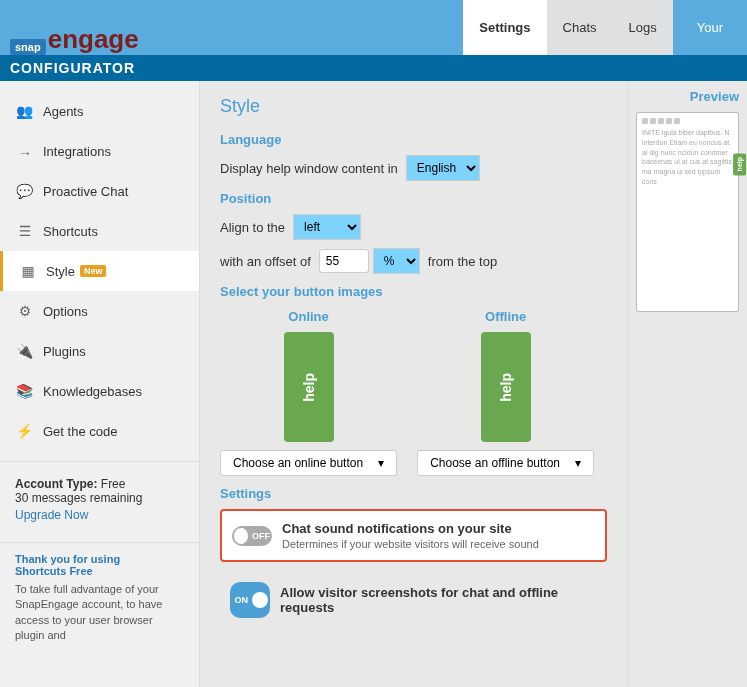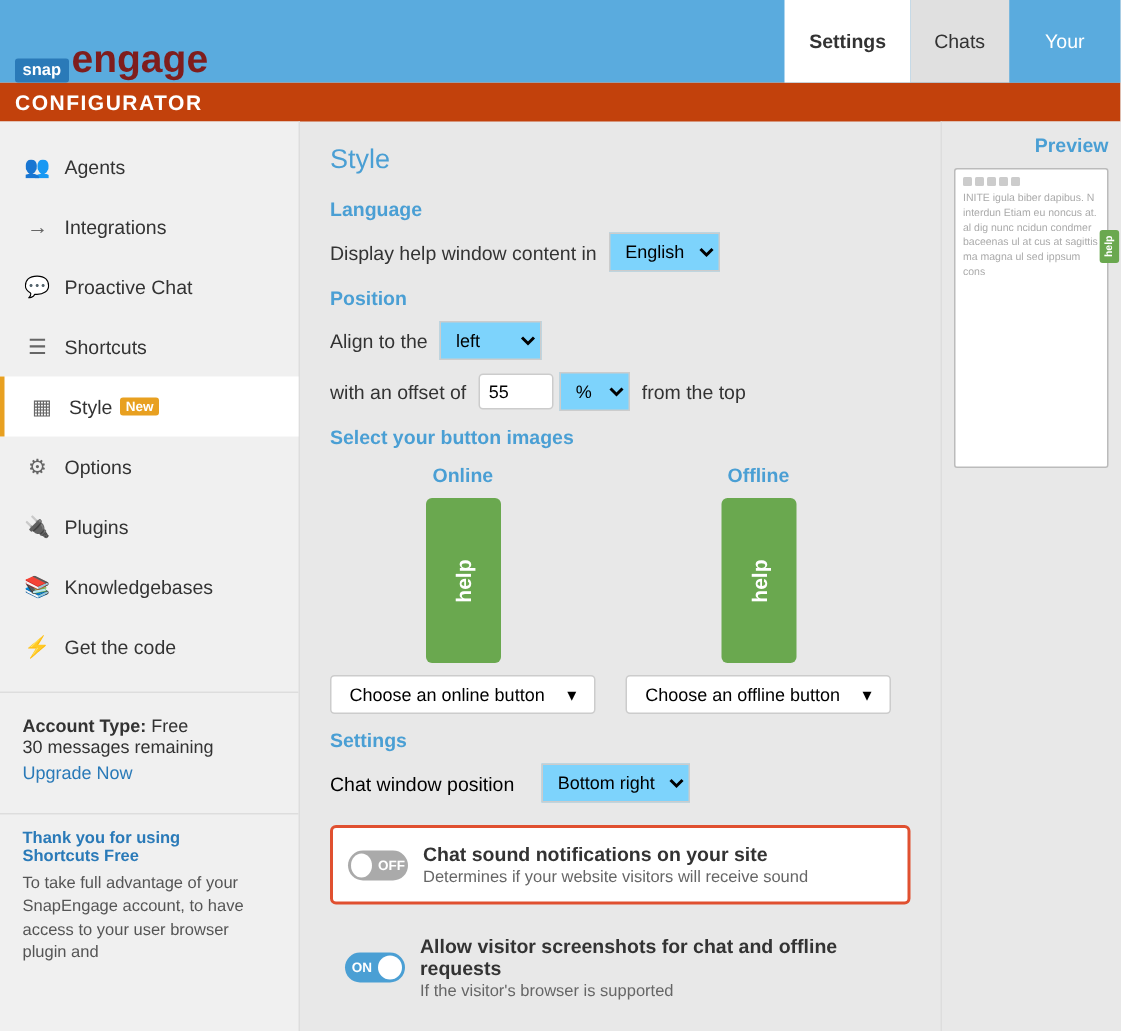--- a/index.html
+++ b/index.html
@@ -8,21 +8,21 @@
     
     .header { background: #5aabde; height: 55px; display: flex; align-items: flex-end; padding: 0 10px; position: relative; }
     .logo-snap { background: #2a7ab8; color: white; font-size: 11px; font-weight: bold; padding: 2px 5px; border-radius: 2px; }
     .logo-engage { color: #7f1d1d; font-size: 26px; font-weight: bold; margin-left: 2px; }
     .header-nav { position: absolute; right: 0; top: 0; display: flex; }
     .header-nav-btn { background: #e0e0e0; border: none; padding: 8px 16px; font-size: 13px; cursor: pointer; color: #333; height: 55px; }
     .header-nav-btn.active { background: white; color: #333; font-weight: bold; }
     .your-btn { background: #5aabde; color: white; padding: 8px 24px; height: 55px; border: none; font-size: 13px; }
 
     
-    .configurator-bar { background: #c2410c; padding: 5px 10px; color: white; font-size: 14px; font-weight: bold; letter-spacing: 1px; }
+    .configurator-bar { background: #0369a1; padding: 5px 10px; color: white; font-size: 14px; font-weight: bold; letter-spacing: 1px; }
 
     
     .layout { display: flex; min-height: 620px; }
 
     
     .sidebar { width: 200px; background: #f0f0f0; border-right: 1px solid #ddd; padding: 10px 0; flex-shrink: 0; }
     .sidebar-item { display: flex; align-items: center; padding: 10px 15px; cursor: pointer; color: #333; font-size: 13px; }
     .sidebar-item.active { background: #fff; border-left: 3px solid #e8a020; }
     .sidebar-icon { width: 20px; height: 20px; margin-right: 8px; display: flex; align-items: center; justify-content: center; color: #666; font-size: 14px; }
     .sidebar-label { color: #333; }
@@ -58,21 +58,21 @@
     .help-btn-preview .help-text { color: white; font-size: 14px; font-weight: bold; writing-mode: vertical-rl; text-orientation: mixed; transform: rotate(180deg); }
     .choose-btn { border: 1px solid #ccc; border-radius: 3px; padding: 5px 12px; font-size: 12px; background: white; cursor: pointer; display: flex; align-items: center; gap: 15px; }
     .chat-window-row { display: flex; align-items: center; margin-bottom: 15px; }
     .chat-window-row span { margin-right: 10px; }
 
     
     .toggle-row { display: flex; align-items: center; padding: 10px; border: 2px solid #e05030; border-radius: 4px; margin-bottom: 10px; background: #fff; }
     .toggle-off { background: #aaa; border-radius: 10px; width: 40px; height: 20px; display: flex; align-items: center; padding: 2px; margin-right: 10px; flex-shrink: 0; }
     .toggle-off-knob { background: white; width: 16px; height: 16px; border-radius: 50%; }
     .toggle-off-label { font-size: 9px; color: white; margin-left: 4px; font-weight: bold; }
-    .toggle-on { background: #4a9fd4; border-radius: 10px; width: 40px; height: 20px; display: flex; align-items: center; padding: 2px; margin-right: 10px; flex-shrink: 0; justify-content: flex-end; }
+    .toggle-on { background: #4a9fd4; border-radius: 10px; width: 40px; height: 36px; display: flex; align-items: center; padding: 2px; margin-right: 10px; flex-shrink: 0; justify-content: flex-end; }
     .toggle-on-knob { background: white; width: 16px; height: 16px; border-radius: 50%; }
     .toggle-on-label { font-size: 9px; color: white; margin-right: 4px; font-weight: bold; }
     .toggle-text { flex: 1; }
     .toggle-title { font-size: 13px; color: #333; font-weight: bold; }
     .toggle-desc { font-size: 11px; color: #666; margin-top: 2px; }
 
     .toggle-row-normal { display: flex; align-items: center; padding: 10px; margin-bottom: 10px; }
 
     
     .preview-panel { width: 120px; background: #e8e8e8; border-left: 1px solid #ddd; flex-shrink: 0; padding: 8px; position: relative; }
@@ -88,20 +88,21 @@
   </style>
 </head>
 <body>
 
 <div class="header">
   <span class="logo-snap">snap</span>
   <span class="logo-engage">engage</span>
   <div class="header-nav">
     <button class="header-nav-btn active">Settings</button>
     <button class="header-nav-btn">Chats</button>
+    <button class="header-nav-btn">Logs</button>
     <button class="your-btn">Your</button>
   </div>
 </div>
 
 <div class="configurator-bar">
   <span>CONFIGURATOR</span>
 </div>
 
 <div class="layout">
 
@@ -214,49 +215,39 @@
               <span class="help-text">help</span>
             </div>
             <button class="choose-btn">
               <span>Choose an offline button</span>
               <span>▾</span>
             </button>
           </div>
         </div>
 
         <div class="section-label">Settings</div>
-        <div class="chat-window-row">
-          <span>Chat window position</span>
-          <select style="margin-left:8px;">
-            <option>Bottom right</option>
-            <option>Bottom left</option>
-            <option>Top right</option>
-            <option>Top left</option>
-          </select>
-        </div>
 
         <div class="toggle-row">
           <div class="toggle-off">
             <div class="toggle-off-knob"></div>
             <span class="toggle-off-label">OFF</span>
           </div>
           <div class="toggle-text">
             <div class="toggle-title">Chat sound notifications on your site</div>
             <div class="toggle-desc">Determines if your website visitors will receive sound</div>
           </div>
         </div>
 
         <div class="toggle-row-normal">
           <div class="toggle-on">
             <span class="toggle-on-label">ON</span>
             <div class="toggle-on-knob"></div>
           </div>
           <div class="toggle-text">
             <div class="toggle-title">Allow visitor screenshots for chat and offline requests</div>
-            <div class="toggle-desc">If the visitor's browser is supported</div>
           </div>
         </div>
 
       </div>
     </div>
 
     <div class="preview-panel">
       <div class="preview-label">Preview</div>
       <div class="preview-window">
         <div class="preview-window-bar">

